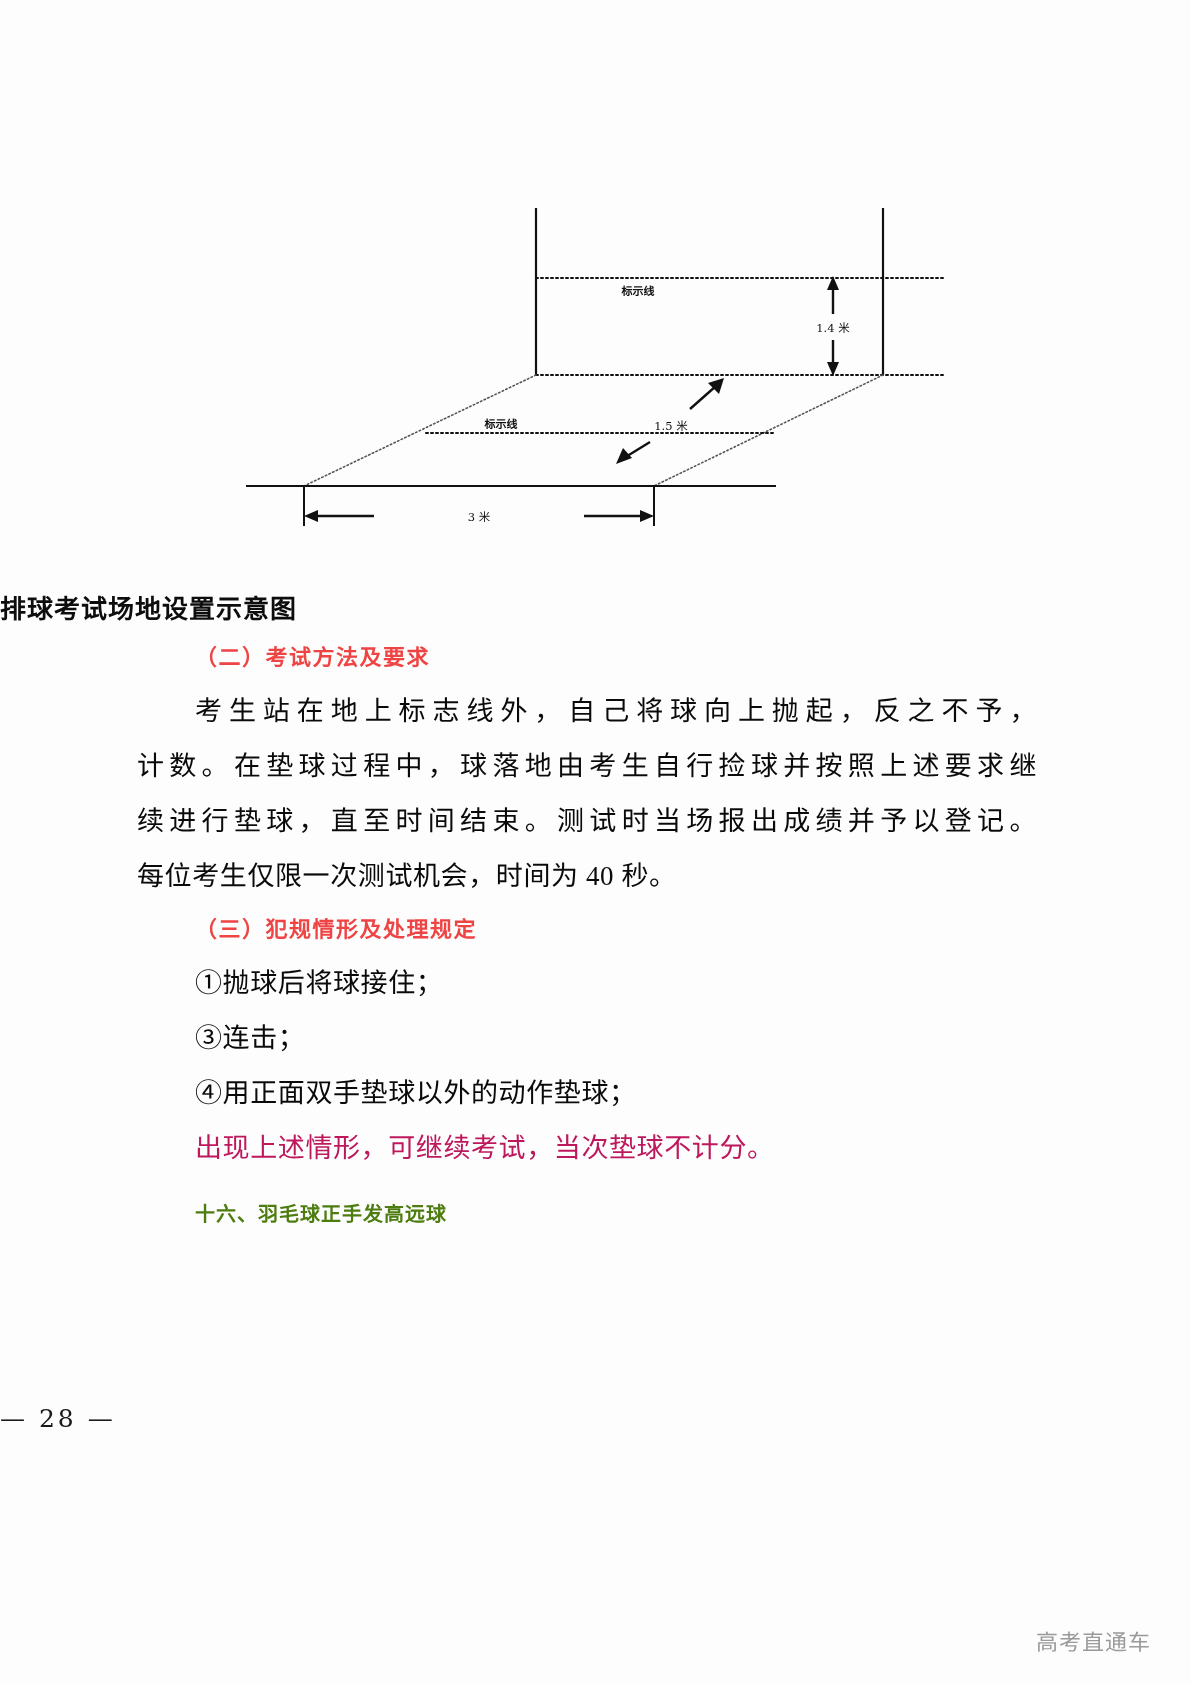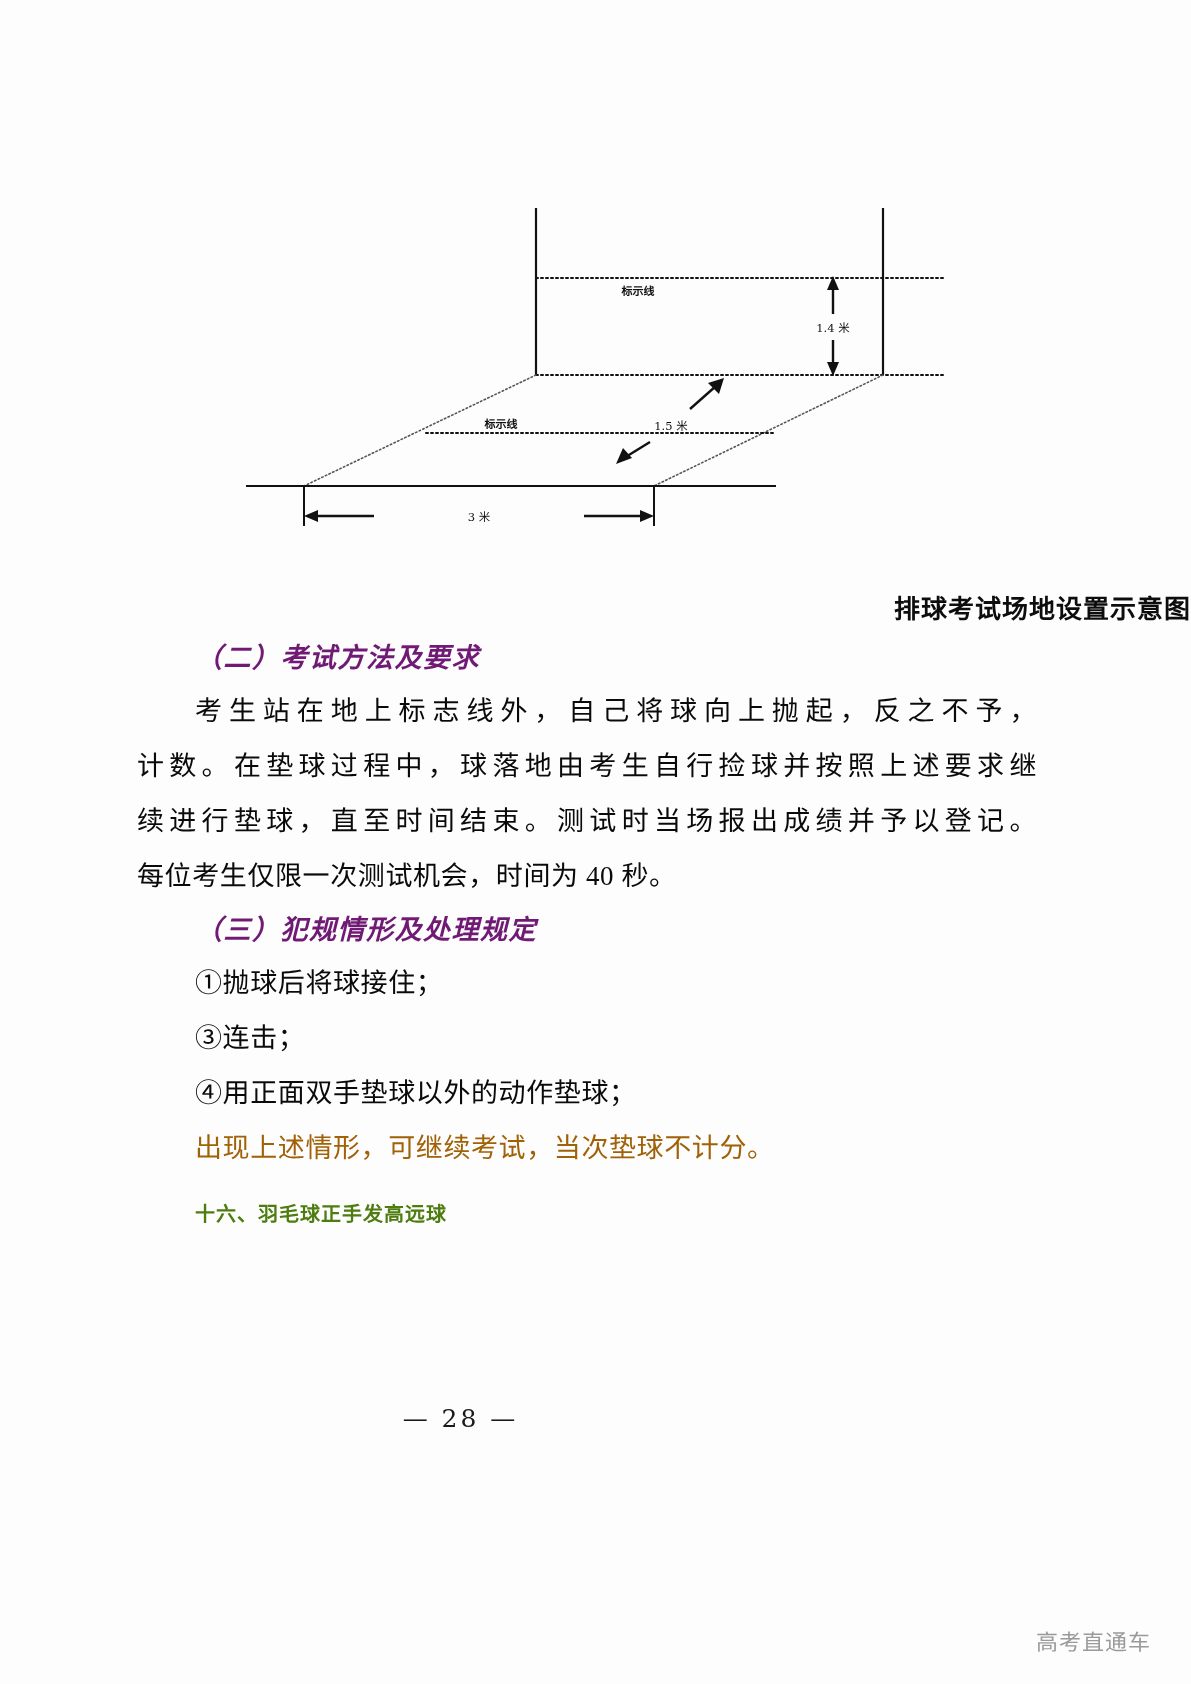--- a/index.html
+++ b/index.html
@@ -48,45 +48,44 @@
     font-size: 11.5px;
     fill: #111111;
   }
 
   
   .fig-caption {
     position: absolute;
     top: 588px;
     left: 0;
     width: 1191px;
-    text-align: right;
+    text-align: left;
     font-family: "DejaVu Sans", sans-serif;
     font-weight: bold;
     font-size: 26px;
     letter-spacing: 1px;
     color: #0d0d0d;
   }
 
   
   .content {
     position: absolute;
     left: 137px;
     top: 632px;
     width: 900px;
   }
 
   .sec-head {
     font-family: "Liberation Serif", "DejaVu Serif", serif;
-    font-style: italic;
-    font-weight: bold;
-    font-size: 27px;
+    font-weight: bold;
+    font-size: 22px;
     line-height: 52px;
     letter-spacing: 1.5px;
     padding-left: 58px;
-    color: #701a75;
+    color: #ef4444;
     white-space: nowrap;
   }
 
   .para {
     font-family: "Liberation Serif", "DejaVu Serif", serif;
     font-size: 27px;
     line-height: 55px;
     letter-spacing: 0.6px;
     text-align: justify;
     text-align-last: justify;
@@ -112,49 +111,47 @@
     color: #0a0a0a;
   }
 
   .plain-line {
     font-family: "Liberation Serif", "DejaVu Serif", serif;
     font-size: 27px;
     line-height: 55px;
     letter-spacing: 0.6px;
     padding-left: 58px;
     white-space: nowrap;
-    color: #a16207;
+    color: #be185d;
   }
 
   .chapter-head {
     font-family: Liberation Serif, serif;
     font-weight: bold;
     font-size: 20px;
     line-height: 60px;
     letter-spacing: 1px;
     padding-left: 58px;
     white-space: nowrap;
     color: #4d7c0f;
     margin-top: 8px;
   }
 
   
   .page-number {
     position: absolute;
     top: 1404px;
     left: 0;
     width: 945px;
-    text-align: center;
     padding-right: 80px;
     box-sizing: border-box;
     font-family: "DejaVu Serif", serif;
     font-size: 25px;
     letter-spacing: 3px;
     color: #1a1a1a;
-    margin-left: 28px;
   }
 
   
   .watermark {
     position: absolute;
     right: 40px;
     bottom: 28px;
     font-family: "DejaVu Sans", sans-serif;
     font-size: 22px;
     letter-spacing: 1px;

